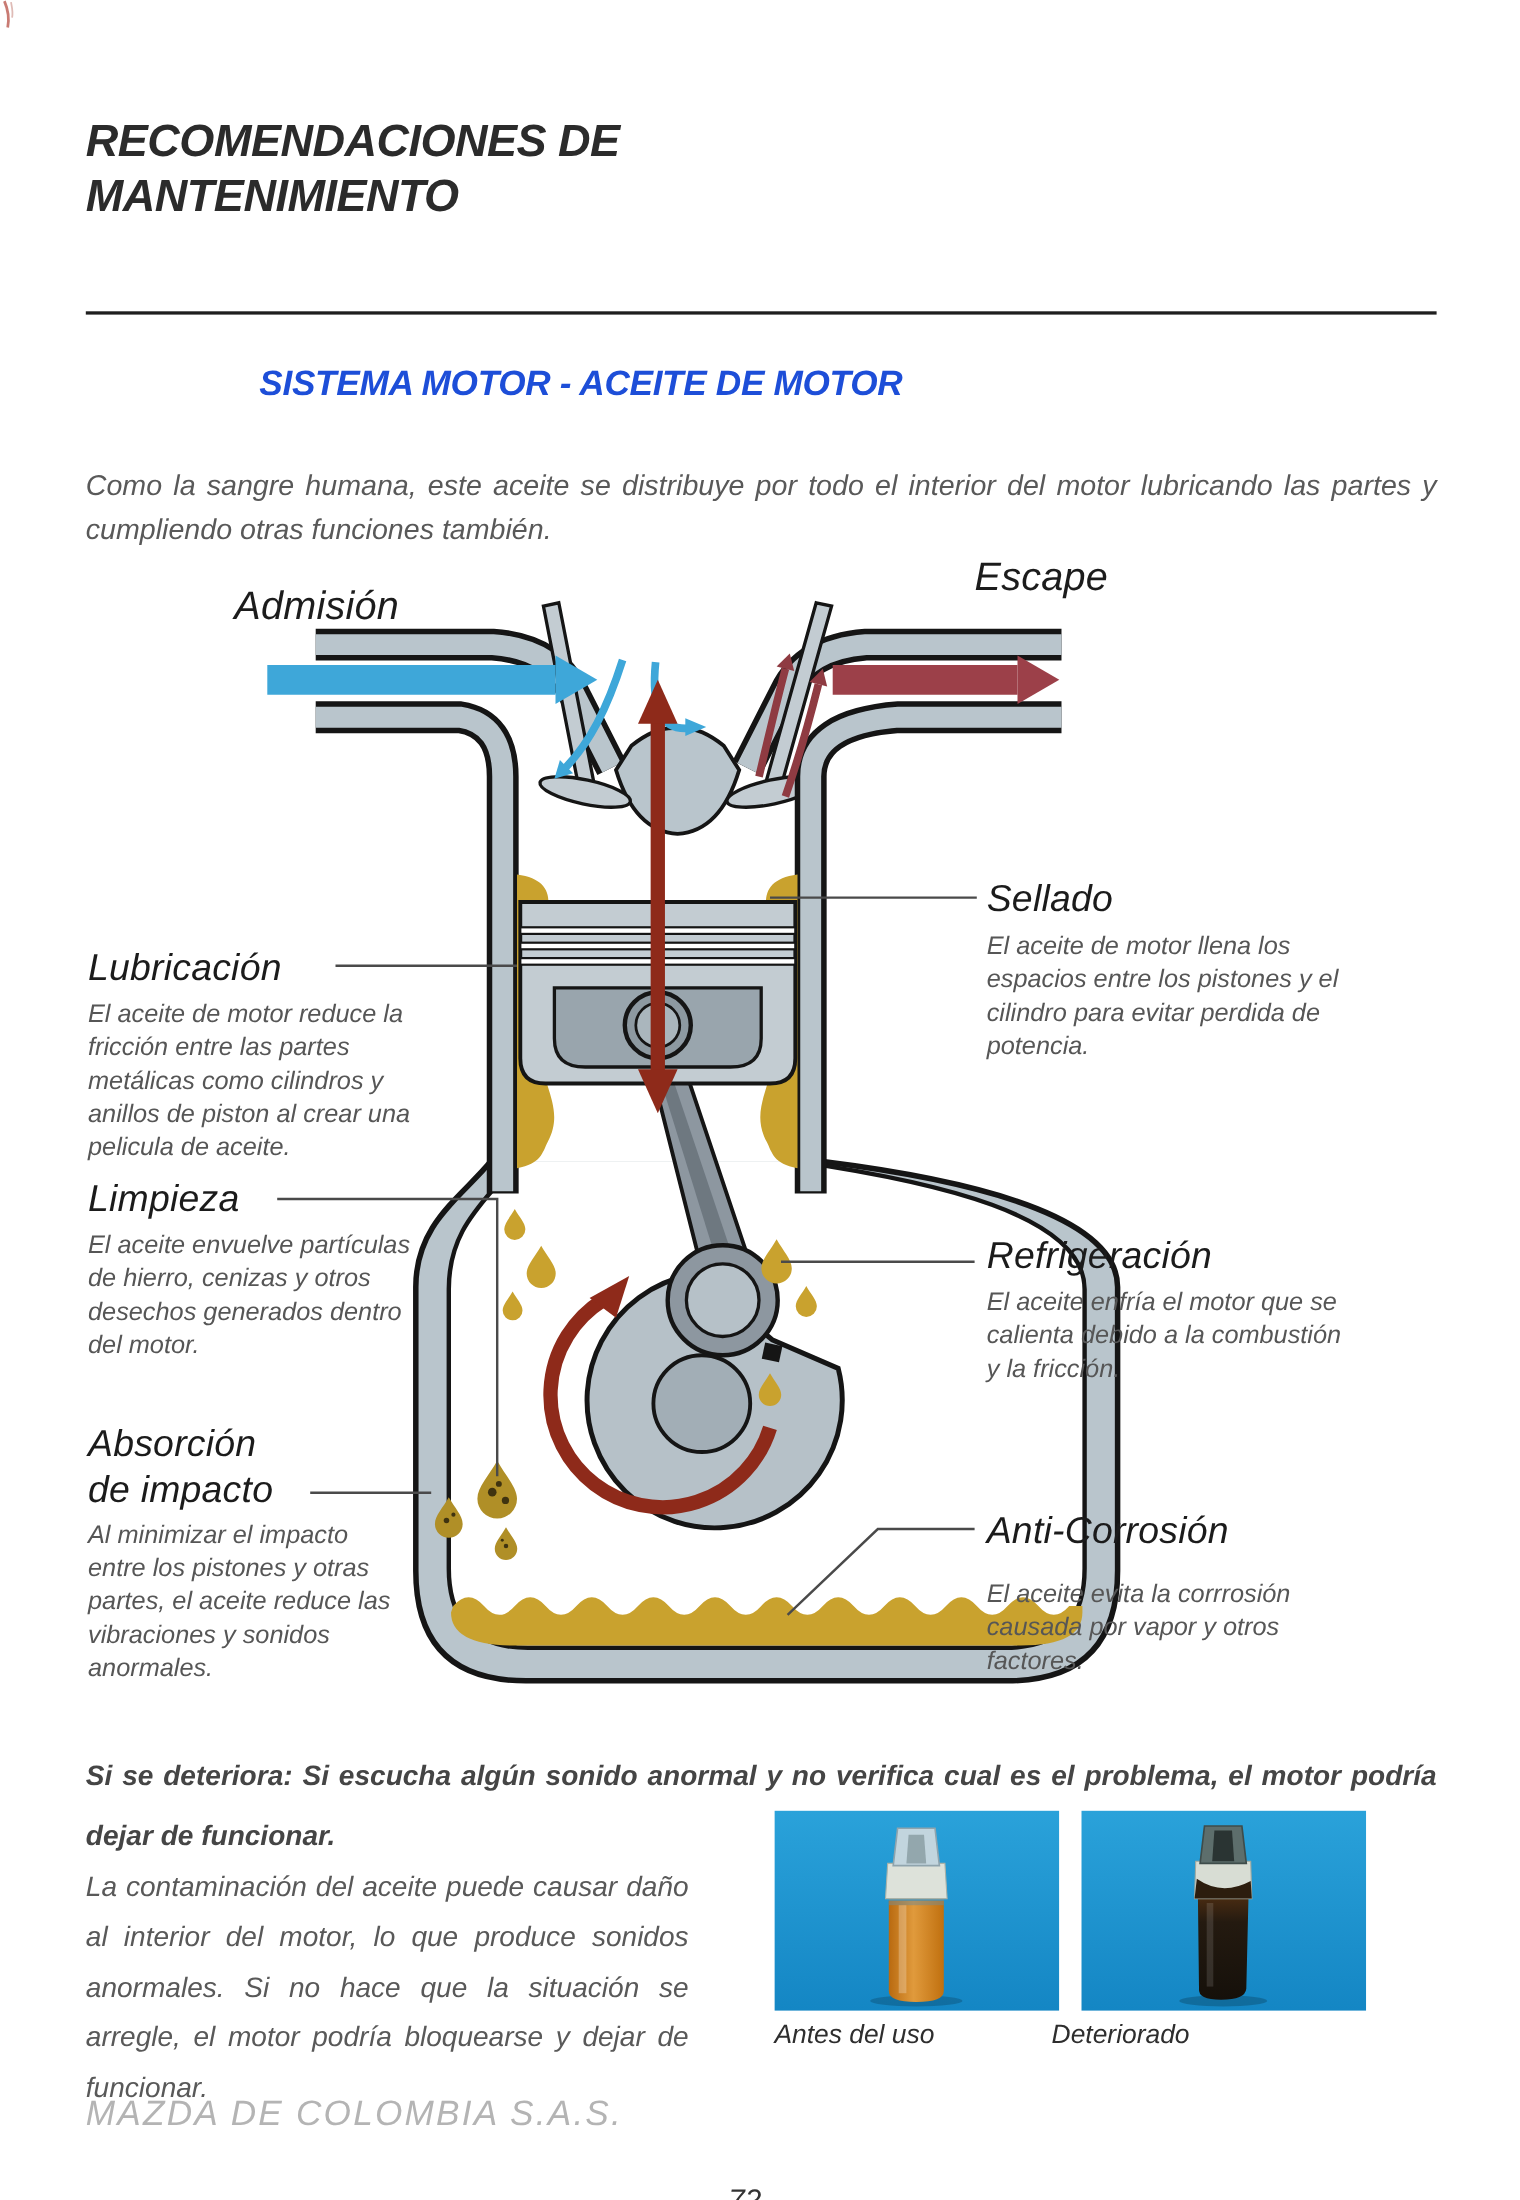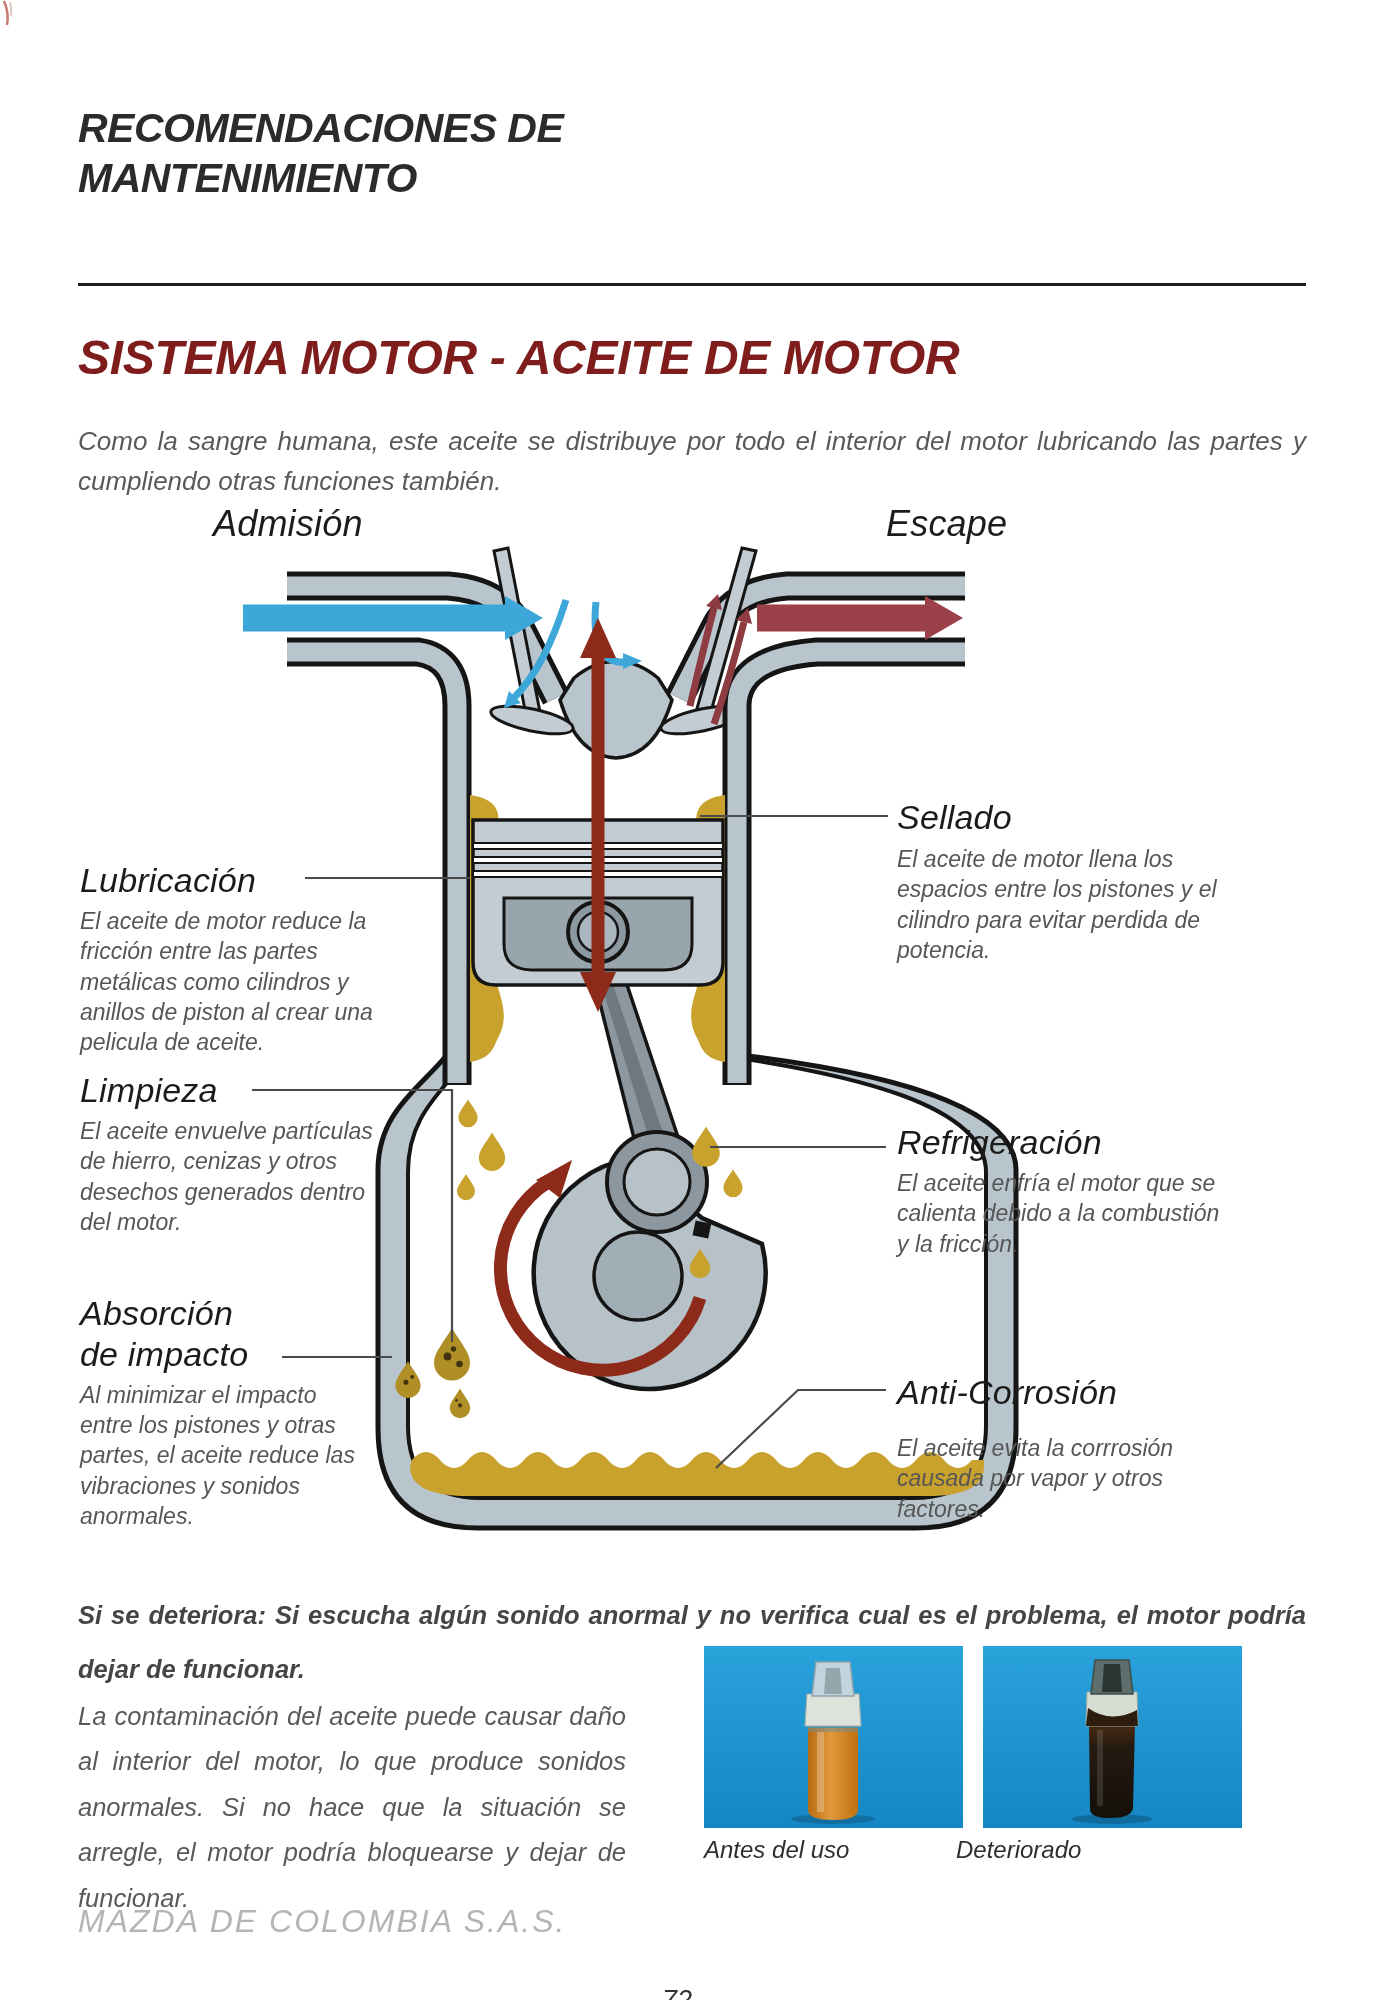--- a/index.html
+++ b/index.html
@@ -8,21 +8,21 @@
     font-family:"Liberation Sans", sans-serif; overflow:hidden; margin:0 auto;font-style:italic;
   }
   .abs{position:absolute;}
   .main-title{
     left:78px; top:103px; width:720px;
     font-size:41px; font-weight:bold; color:#2b2b2b; line-height:1.22; letter-spacing:-0.5px;
   }
   .rule{left:78px; top:283px; width:1228px; height:3px; background:#1f1f1f;}
   .section-heading{
     left:78px; top:330px; width:900px;
-    font-size:48px; font-weight:bold; color:#7f1d1d; letter-spacing:-0.3px;
+    font-size:32px; font-weight:bold; color:#1d4ed8; letter-spacing:-0.3px;text-align:center;
   }
   .funciones{
     left:78px; top:386px; width:1100px;
     font-size:25px; font-weight:bold; color:#3e3e3e;
   }
   .intro{
     left:78px; top:421px; width:1228px;
     font-size:26px; color:#595959; line-height:1.55; text-align:justify;
   }
   .diagram-label{
@@ -200,21 +200,21 @@
     <g stroke="#4a4a4a" stroke-width="2.2" fill="none">
       <path d="M700,816 L888,816"></path>
       <path d="M305,878 L470,878"></path>
       <path d="M252,1090 L452,1090 L452,1342"></path>
       <path d="M282,1357 L392,1357"></path>
       <path d="M710,1147 L886,1147"></path>
       <path d="M886,1390 L798,1390 L716,1468"></path>
     </g>
   </svg>
 
-  <div class="abs diagram-label" style="left:213px; top:503px">Admisión</div>
+  <div class="abs diagram-label" style="left:213px; top:530px">Admisión</div>
   <div class="abs diagram-label" style="left:886px; top:503px">Escape</div>
 
   <div class="abs" style="left:897px; top:797px; width:320px">
     <div class="callout-title">Sellado</div>
     <div class="callout-body" style="margin-top:6px">El aceite de motor llena los espacios entre los pistones y el cilindro para evitar perdida de potencia.</div>
   </div>
 
   <div class="abs" style="left:80px; top:860px; width:308px">
     <div class="callout-title">Lubricación</div>
     <div class="callout-body" style="margin-top:5px">El aceite de motor reduce la fricción entre las partes metálicas como cilindros y anillos de piston al crear una pelicula de aceite.</div>

